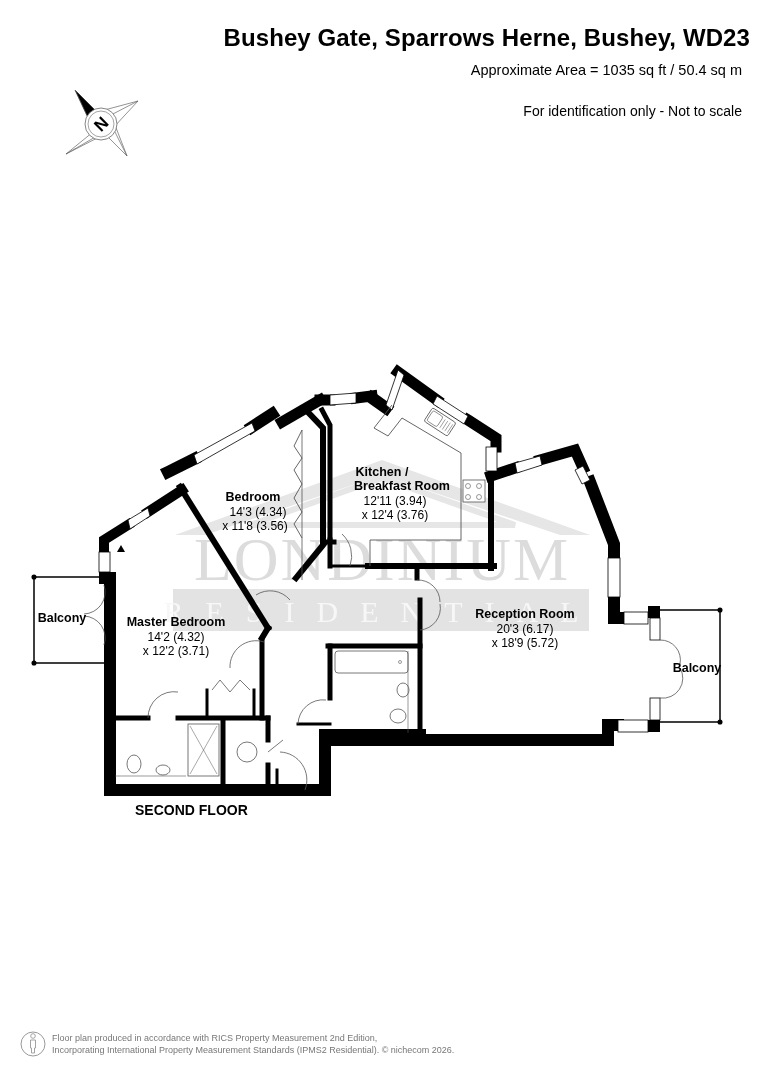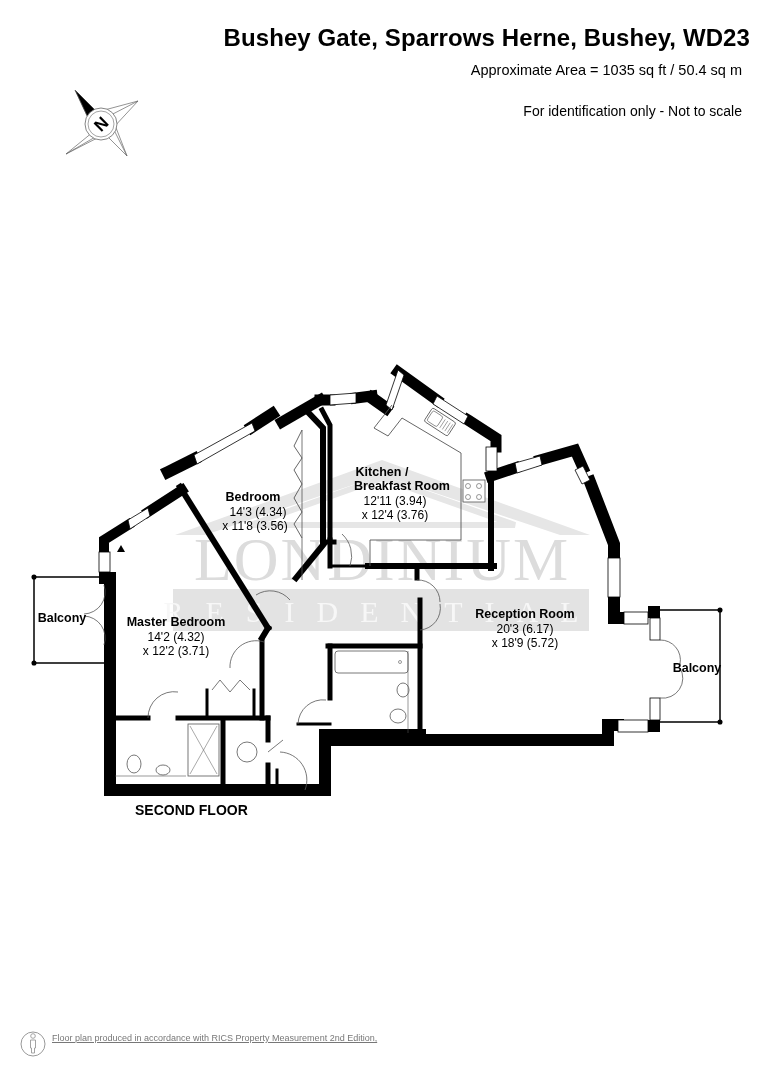--- a/index.html
+++ b/index.html
@@ -5,21 +5,21 @@
   html, body { margin:0; padding:0; background:#ffffff; }
   body { width:764px; height:1080px; position:relative; overflow:hidden; font-family:"Liberation Sans", sans-serif; color:#000; }
   .title { position:absolute; right:14px; top:24px; font-size:24px; font-weight:bold; white-space:nowrap; letter-spacing:0.1px; }
   .area { position:absolute; right:22px; top:62px; font-size:14.5px; white-space:nowrap; }
   .disclaimer { position:absolute; right:22px; top:103px; font-size:14px; white-space:nowrap; }
   svg.plan { position:absolute; left:0; top:0; }
   .lbl { font-family:"Liberation Sans", sans-serif; fill:#000; }
   .rname { font-size:12.5px; font-weight:bold; }
   .rdim { font-size:12px; }
   .floor-label { position:absolute; left:98px; top:802px; font-size:14px; font-weight:bold;margin-left:37px; }
-  .footer { position:absolute; left:52px; top:1033px; font-size:9px; color:#777; line-height:11.5px;text-decoration:underline; }
+  .footer { position:absolute; left:52px; top:1033px; font-size:9px; color:#777; line-height:11.5px; }
   .footer-icon { position:absolute; left:20px; top:1026px; }
   .wm-text { font-family:"Liberation Serif", serif; fill:#dcdcdc; }
 </style>
 </head>
 <body>
 
 <div class="title">Bushey Gate, Sparrows Herne, Bushey, WD23</div>
 <div class="area">Approximate Area = 1035 sq ft / 50.4 sq m</div>
 <div class="disclaimer">For identification only - Not to scale</div>
 
@@ -222,13 +222,14 @@
 
 <div class="floor-label">SECOND FLOOR</div>
 
 <svg class="footer-icon" width="26" height="36" viewBox="0 0 26 36">
   <circle cx="13" cy="18" r="12" fill="none" stroke="#999" stroke-width="1"></circle>
   <circle cx="13" cy="10" r="2.3" fill="none" stroke="#999" stroke-width="0.9"></circle>
   <path d="M 10.5,14 L 15.5,14 L 15.5,22 L 14.5,22 L 14.5,27 L 11.5,27 L 11.5,22 L 10.5,22 Z" fill="none" stroke="#999" stroke-width="0.9"></path>
 </svg>
 <div class="footer">
   <div>Floor plan produced in accordance with RICS Property Measurement 2nd Edition,</div>
+  <div>Incorporating International Property Measurement Standards (IPMS2 Residential).   © nichecom 2026.</div>
 </div>
 
 </body></html>

